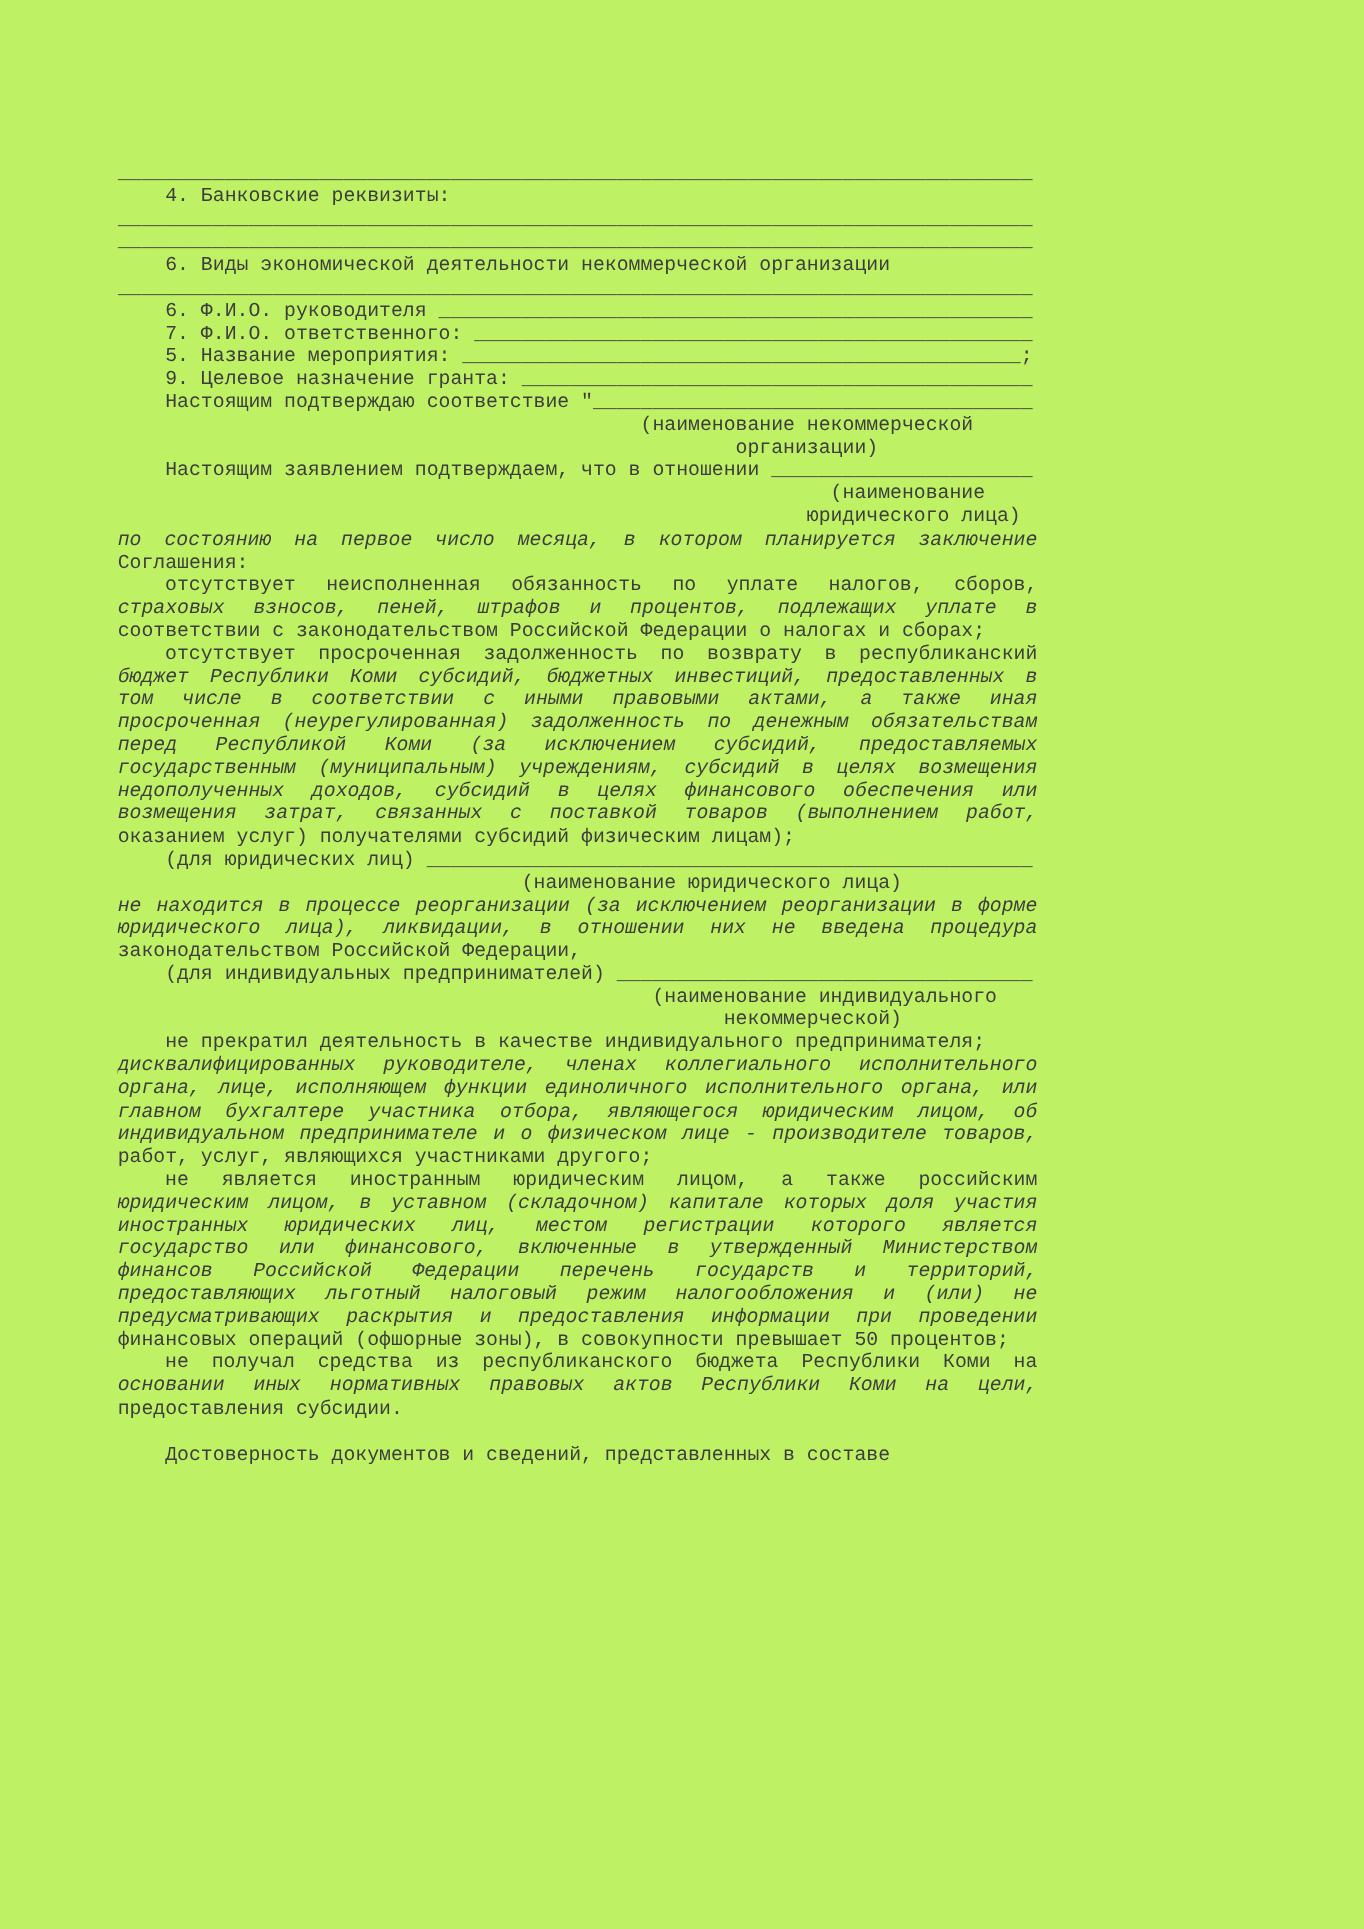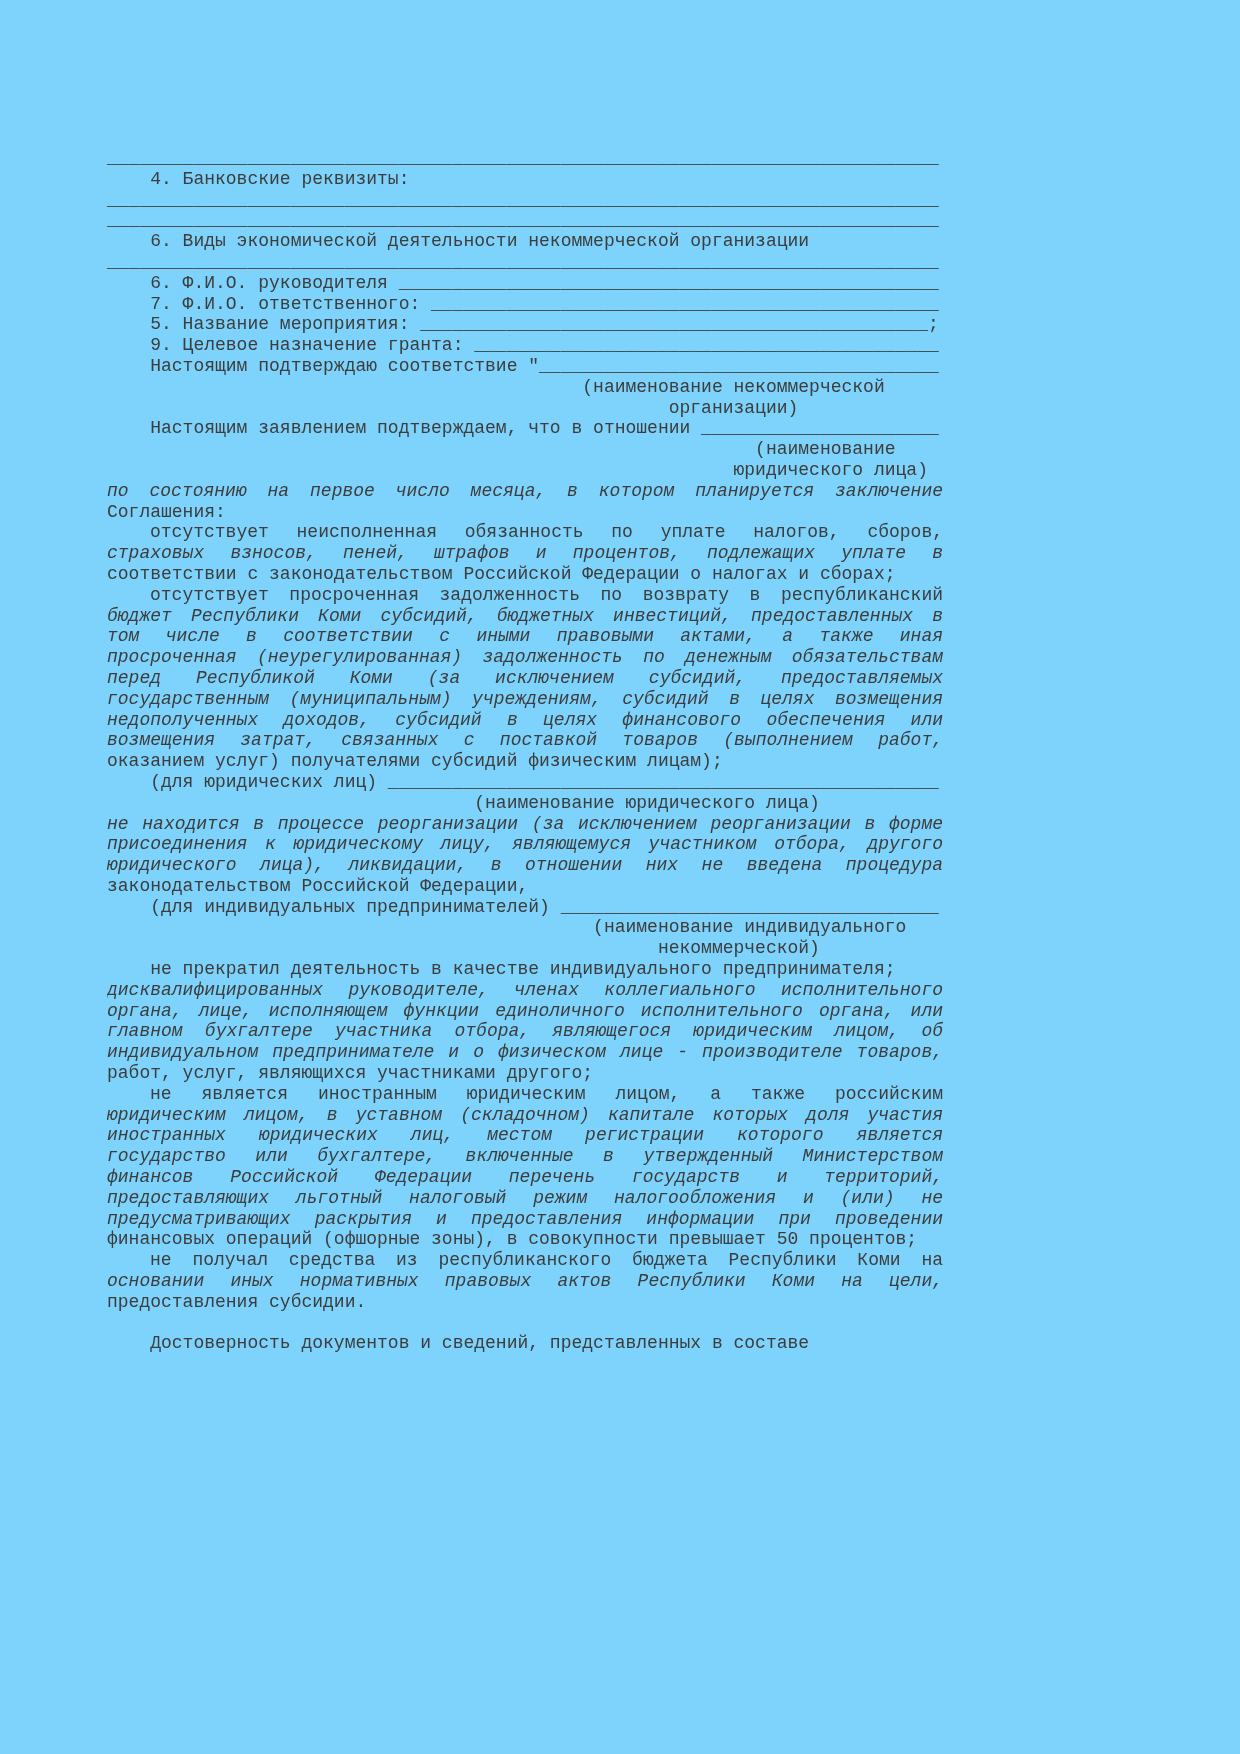--- a/index.html
+++ b/index.html
@@ -4,21 +4,21 @@
 <style>
   html, body {
     margin: 0;
     padding: 0;
     background: #ffffff;
   }
   .page {
     position: relative;
     width: 1240px;
     height: 1754px;
-    background: #7dd3fc;
+    background: #bef264;
     overflow: hidden;
   }
   .doc {
     position: absolute;
     left: 107px;
     top: 148px;
     width: 836px;
     font-family: "Liberation Mono", "DejaVu Sans Mono", monospace;
     font-size: 18px;
     line-height: 20.8px;
@@ -77,36 +77,35 @@
       <div class="line just">том числе в соответствии с иными правовыми актами, а также иная</div>
       <div class="line just">просроченная (неурегулированная) задолженность по денежным обязательствам</div>
       <div class="line just">перед Республикой Коми (за исключением субсидий, предоставляемых</div>
       <div class="line just">государственным (муниципальным) учреждениям, субсидий в целях возмещения</div>
       <div class="line just">недополученных доходов, субсидий в целях финансового обеспечения или</div>
       <div class="line just">возмещения затрат, связанных с поставкой товаров (выполнением работ,</div>
       <div class="line plain">оказанием услуг) получателями субсидий физическим лицам);</div>
       <div class="line plain">    (для юридических лиц) ___________________________________________________</div>
       <div class="line plain">                                  (наименование юридического лица)</div>
       <div class="line just">не находится в процессе реорганизации (за исключением реорганизации в форме</div>
-      <div class="line just">присоединения к юридическому лицу, являющемуся участником отбора, другого</div>
       <div class="line just">юридического лица), ликвидации, в отношении них не введена процедура</div>
       <div class="line plain">законодательством Российской Федерации,</div>
       <div class="line plain">    (для индивидуальных предпринимателей) ___________________________________</div>
       <div class="line plain">                                             (наименование индивидуального</div>
       <div class="line plain">                                                   некоммерческой)</div>
       <div class="line plain">    не прекратил деятельность в качестве индивидуального предпринимателя;</div>
       <div class="line just">дисквалифицированных руководителе, членах коллегиального исполнительного</div>
       <div class="line just">органа, лице, исполняющем функции единоличного исполнительного органа, или</div>
       <div class="line just">главном бухгалтере участника отбора, являющегося юридическим лицом, об</div>
       <div class="line just">индивидуальном предпринимателе и о физическом лице - производителе товаров,</div>
       <div class="line plain">работ, услуг, являющихся участниками другого;</div>
       <div class="line justind">не является иностранным юридическим лицом, а также российским</div>
       <div class="line just">юридическим лицом, в уставном (складочном) капитале которых доля участия</div>
       <div class="line just">иностранных юридических лиц, местом регистрации которого является</div>
-      <div class="line just">государство или бухгалтере, включенные в утвержденный Министерством</div>
+      <div class="line just">государство или финансового, включенные в утвержденный Министерством</div>
       <div class="line just">финансов Российской Федерации перечень государств и территорий,</div>
       <div class="line just">предоставляющих льготный налоговый режим налогообложения и (или) не</div>
       <div class="line just">предусматривающих раскрытия и предоставления информации при проведении</div>
       <div class="line plain">финансовых операций (офшорные зоны), в совокупности превышает 50 процентов;</div>
       <div class="line justind">не получал средства из республиканского бюджета Республики Коми на</div>
       <div class="line just">основании иных нормативных правовых актов Республики Коми на цели,</div>
       <div class="line plain">предоставления субсидии.</div>
       <div class="line plain"></div>
       <div class="line plain">    Достоверность документов и сведений, представленных в составе</div>
     </div>

